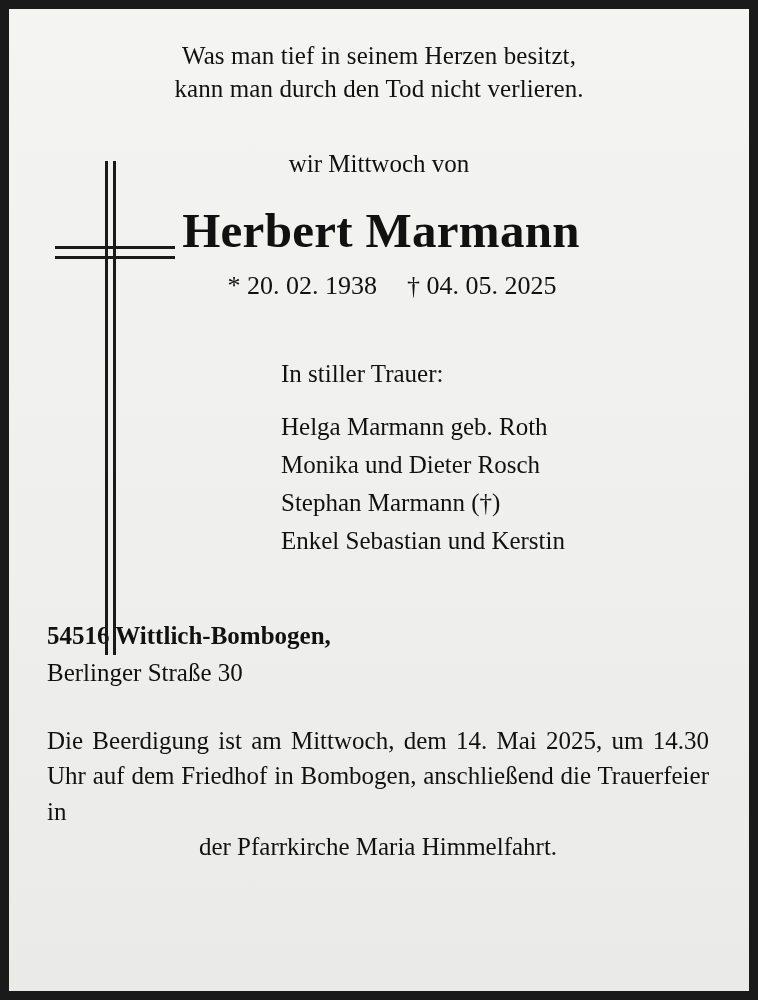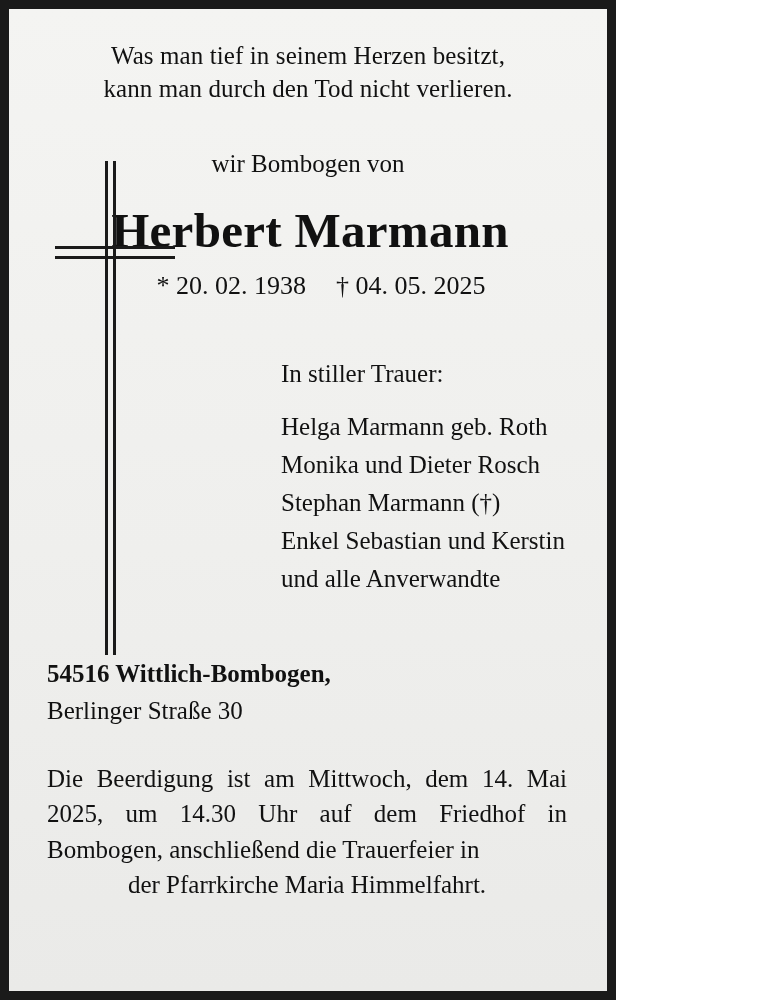--- a/index.html
+++ b/index.html
@@ -8,21 +8,21 @@
     background: #ffffff;
   }
   body {
     width: 758px;
     height: 1000px;
     font-family: "Liberation Serif", serif;
     color: #111111;
   }
   .obituary {
     position: relative;
-    width: 616px;
+    width: 758px;
     height: 1000px;
     box-sizing: border-box;
     background: #f2f2f0;
     border: 9px solid #1a1a1a;
     overflow: hidden;
   }
   .inner {
     position: relative;
     width: 100%;
     height: 100%;
@@ -144,37 +144,36 @@
       <div class="h1"></div>
       <div class="h2"></div>
     </div>
 
     <div class="verse">
       <div>Was man tief in seinem Herzen besitzt,</div>
       <div>kann man durch den Tod nicht verlieren.</div>
     </div>
 
     <div class="intro">
-      <div>wir Bombogen von</div>
+      <div>wir Mittwoch von</div>
     </div>
 
     <div class="name">Herbert Marmann</div>
 
     <div class="dates">
       <span>* 20. 02. 1938</span><span class="sep"></span><span>† 04. 05. 2025</span>
     </div>
 
     <div class="mourning">
       <div class="title">In stiller Trauer:</div>
       <div class="list">
         <div>Helga Marmann geb. Roth</div>
         <div>Monika und Dieter Rosch</div>
         <div>Stephan Marmann (†)</div>
         <div>Enkel Sebastian und Kerstin</div>
-        <div>und alle Anverwandte</div>
       </div>
     </div>
 
     <div class="address">
       <div class="city">54516 Wittlich-Bombogen,</div>
       <div class="street">Berlinger Straße 30</div>
     </div>
 
     <div class="funeral">
       <span>Die Beerdigung ist am Mittwoch, dem 14. Mai 2025, um 14.30 Uhr auf dem Friedhof in Bombogen, anschließend die Trauerfeier in</span>

